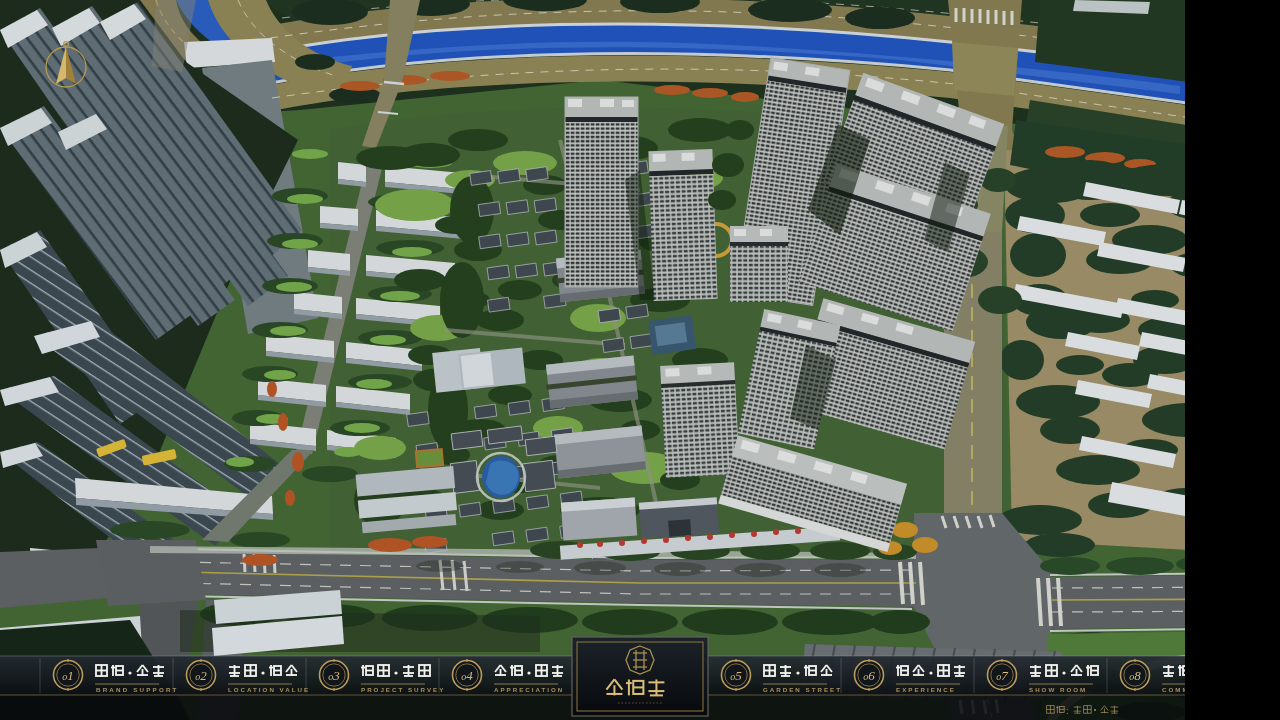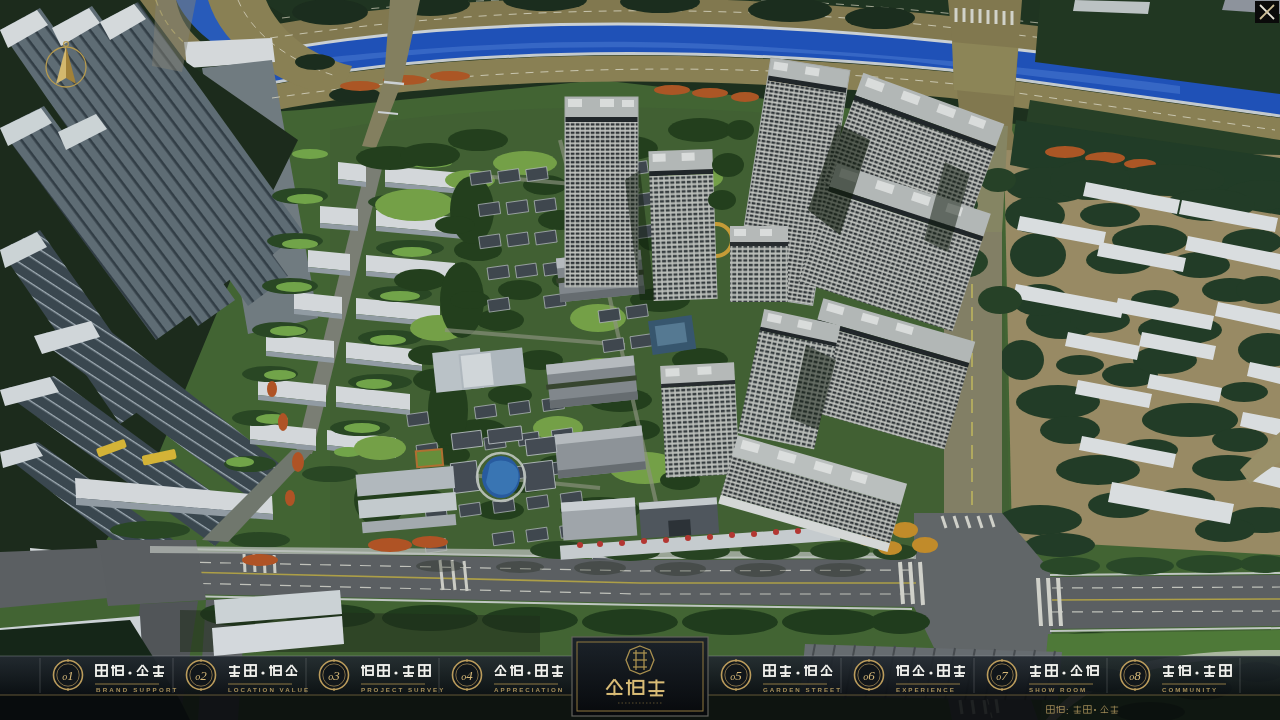--- a/index.html
+++ b/index.html
@@ -1,16 +1,16 @@
 <!DOCTYPE html>
 <html><head>
 <meta charset="utf-8">
 <style>
   html,body{margin:0;padding:0;background:#000;}
-  #stage{position:relative;width:1280px;height:720px;overflow:hidden;background:#33512c;font-family:"Liberation Sans",sans-serif;}
+  #stage{position:relative;width:1185px;height:720px;overflow:hidden;background:#33512c;font-family:"Liberation Sans",sans-serif;}
   #scene{position:absolute;left:0;top:0;}
 </style>
 </head>
 <body>
 <div id="stage">
 <svg id="scene" width="1280" height="720" viewBox="0 0 1280 720">
 <defs>
 
   <pattern id="winA" width="5" height="4.2" patternUnits="userSpaceOnUse">
     <rect width="5" height="4.2" fill="#d5d7d3"></rect>

